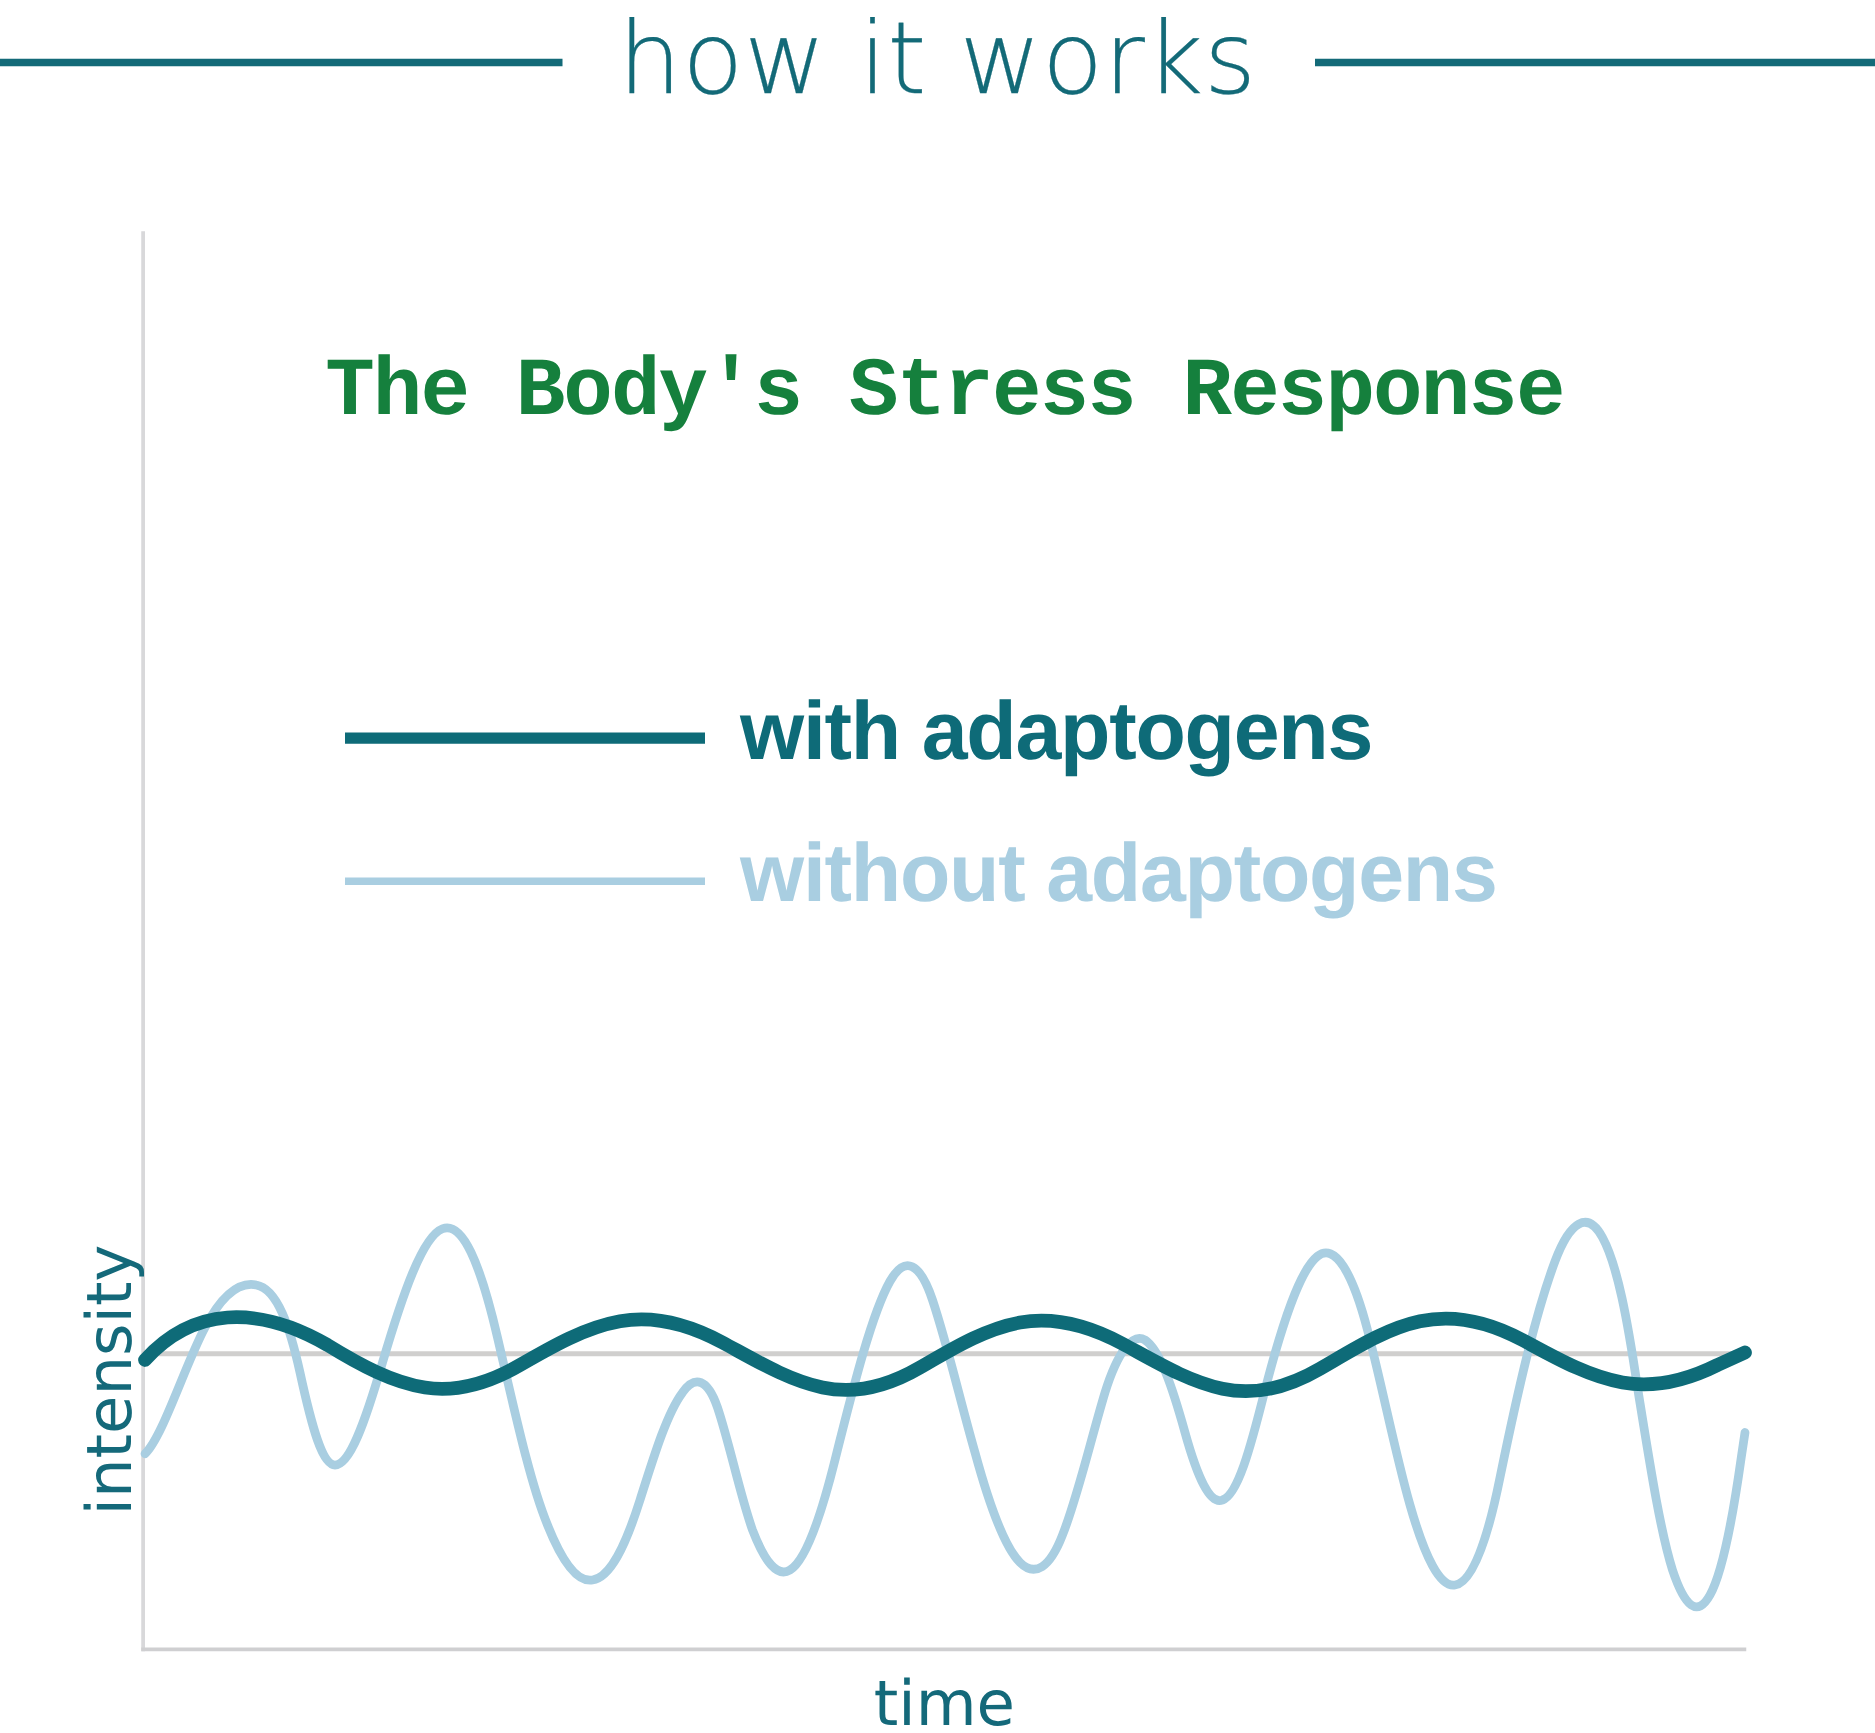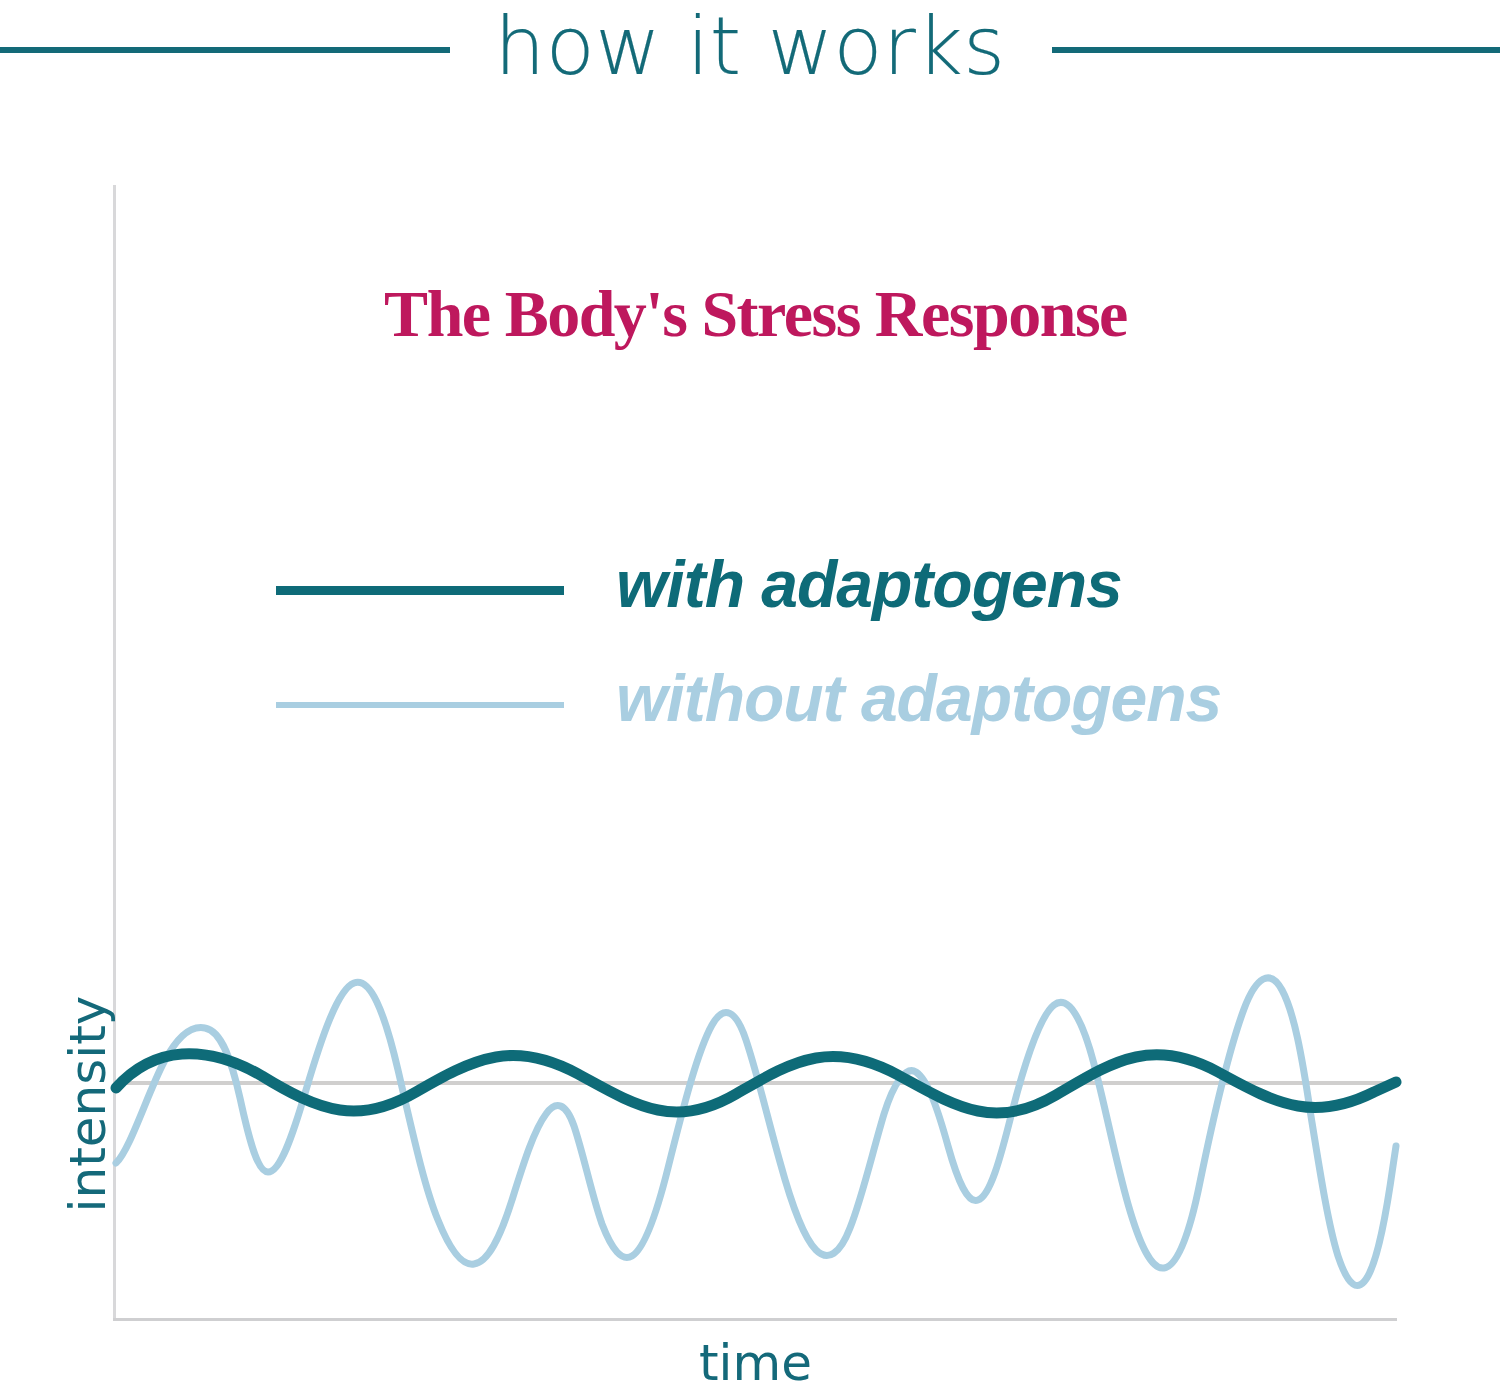--- a/index.html
+++ b/index.html
@@ -18,35 +18,35 @@
     color:#136a78;letter-spacing:.5px;
     -webkit-text-stroke:0.2px #136a78;
   }
   #header-title-inner{background:#ffffff;padding:0 14px;display:inline-block;}
 
   
   #chart-panel{position:absolute;left:0;top:110px;width:1500px;height:1276px;}
 
   #chart-title{
     position:absolute;left:114px;top:168px;width:1283px;text-align:center;
-    font-family:Liberation Serif, serif;
-    font-size:66px;line-height:72px;font-weight:700;color:#be185d;
+    font-family:Liberation Mono, monospace;
+    font-size:66px;line-height:72px;font-weight:700;color:#15803d;
     letter-spacing:-1.5px;
   }
 
   
   #legend{position:absolute;left:276px;top:420px;width:1030px;}
   .legend-row{position:relative;height:112px;}
   .legend-swatch{position:absolute;left:0;top:56px;width:288px;}
   #legend-swatch-with{height:9px;background:#0e6b78;}
   #legend-swatch-without{height:6px;background:#a9cee1;top:60px;}
   .legend-label{
-    position:absolute;left:340px;top:0;
+    position:absolute;left:316px;top:0;
     font-family:"Liberation Sans","DejaVu Sans",sans-serif;
-    font-style:italic;font-weight:700;letter-spacing:-1px;
+    font-weight:700;letter-spacing:-1px;
   }
   #legend-label-with{font-size:66px;line-height:108px;color:#0e6b78;}
   #legend-label-without{font-size:66px;line-height:112px;color:#a9cee1;}
 
   
   #plot-area{position:absolute;left:0;top:0;width:1500px;height:1276px;}
   #axis-y{position:absolute;left:113px;top:75px;width:3px;height:1136px;background:#d8d8da;}
   #axis-x{position:absolute;left:113px;top:1208px;width:1284px;height:3px;background:#cfcfd1;}
 
   #axis-label-y{

